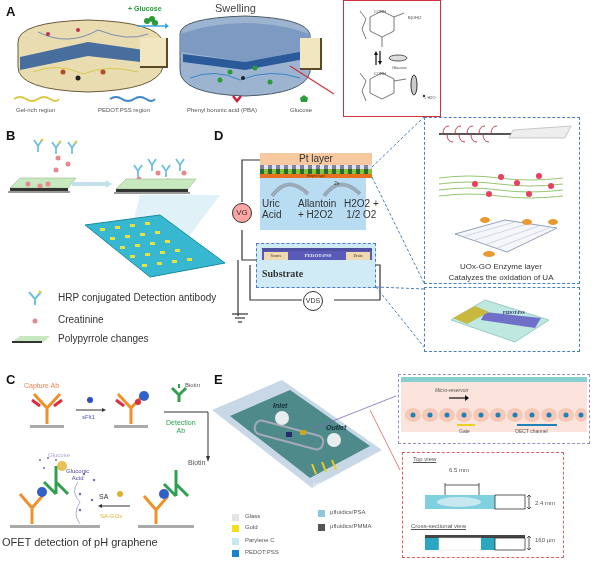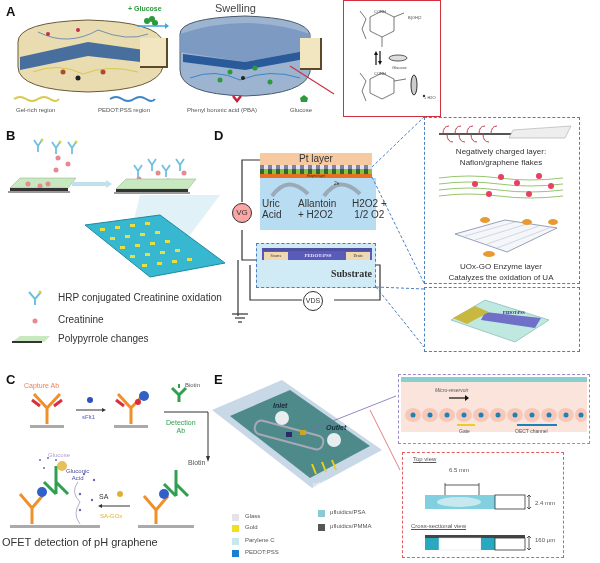--- a/index.html
+++ b/index.html
@@ -167,21 +167,21 @@
         <rect x="77" y="67" width="5" height="3"></rect>
         <rect x="92" y="65" width="5" height="3"></rect>
         <rect x="107" y="63" width="5" height="3"></rect>
     </g>
   </svg>
 
   <svg style="left:28px;top:290px;" width="14" height="16">
     <path d="M1,2 L7,9 L13,2 M7,9 L7,15" stroke="#6ec0e0" stroke-width="2" fill="none"></path>
       <circle cx="12" cy="2" r="1.5" fill="#d8d040"></circle>
   </svg>
-  <div class="abs legend-text" style="left:58px;top:292px;">HRP conjugated Creatinine oxidation</div>
+  <div class="abs legend-text" style="left:58px;top:292px;">HRP conjugated Detection antibody</div>
   <svg style="left:32px;top:318px;" width="6" height="6">
       <circle cx="3" cy="3" r="2.5" fill="#e48a90"></circle>
     </svg>
   <div class="abs legend-text" style="left:58px;top:314px;">Creatinine</div>
   <svg style="left:12px;top:334px;" width="38" height="10">
     <polygon points="0,8 8,2 38,2 32,8" fill="#c8e8c0"></polygon>
       <rect x="0" y="7" width="30" height="2" fill="#333"></rect>
   </svg>
   <div class="abs legend-text" style="left:58px;top:333px;">Polypyrrole changes</div>
 </div>
@@ -204,37 +204,37 @@
     <line x1="6" y1="10" x2="10" y2="10" stroke="#333" stroke-width="1.2"></line>
   </svg>
 
   <div class="abs" style="left:232px;top:203px;width:20px;height:20px;border:1.2px solid #333;border-radius:50%;background:#fca5a5;font-size:8px;text-align:center;line-height:18px;">VG</div>
   <div class="abs" style="left:303px;top:291px;width:20px;height:20px;border:1.2px solid #333;border-radius:50%;background:#fff;font-size:7px;text-align:center;line-height:18px;">VDS</div>
 
   <div class="abs" style="left:260px;top:153px;width:112px;height:12px;background:#f6c9a0;text-align:center;font-size:10px;line-height:12px;color:#333;">Pt layer</div>
   <div class="abs" style="left:260px;top:165px;width:112px;height:4px;background:repeating-linear-gradient(90deg,#8080a0 0 4px,#e0e0f0 4px 8px);"></div>
   <div class="abs" style="left:260px;top:169px;width:112px;height:5px;background:repeating-linear-gradient(90deg,#2a6a2a 0 4px,#8ac040 4px 8px);"></div>
   <div class="abs" style="left:260px;top:174px;width:112px;height:4px;background:#e87020;font-size:3px;color:#4a2a00;text-align:center;line-height:4px;">Enzyme layer</div>
-  <div class="abs" style="left:260px;top:178px;width:116px;height:52px;background:#b8dcf2;">
+  <div class="abs" style="left:260px;top:178px;width:106px;height:52px;background:#b8dcf2;">
     <svg style="left:8px;top:0px;" width="100" height="20">
       <path d="M4,18 Q20,-4 40,16" stroke="#9aaab8" stroke-width="4" fill="none"></path>
       <path d="M56,18 Q72,-4 92,16" stroke="#9aaab8" stroke-width="4" fill="none"></path>
     </svg>
     <div class="abs" style="left:74px;top:2px;font-size:5px;">2e</div>
     <div class="abs med" style="left:2px;top:20px;line-height:11px;"><span>Uric</span><br><span>Acid</span></div>
     <div class="abs med" style="left:38px;top:20px;line-height:11px;text-align:left;"><span>Allantoin</span><br><span>+ H2O2</span></div>
-    <div class="abs med" style="left:92px;top:20px;line-height:11px;text-align:center;"><span>H2O2 +</span><br><span>1/2 O2</span></div>
+    <div class="abs med" style="left:84px;top:20px;line-height:11px;text-align:center;"><span>H2O2 +</span><br><span>1/2 O2</span></div>
   </div>
   <div class="abs dashed-blue" style="left:256px;top:243px;width:120px;height:45px;background:#d0eaf6;"></div>
   <div class="abs" style="left:262px;top:248px;width:110px;height:3px;background:#5050a0;"></div>
   <div class="abs" style="left:262px;top:251px;width:110px;height:9px;background:#5a5ab8;"></div>
   <div class="abs" style="left:264px;top:252px;width:24px;height:8px;background:#f0d8b0;font-size:4px;text-align:center;line-height:8px;font-family:'Liberation Serif',serif;">Source</div>
   <div class="abs" style="left:296px;top:251px;width:44px;height:9px;font-size:5px;color:#e8e8ff;text-align:center;line-height:9px;font-weight:bold;font-family:'Liberation Serif',serif;">PEDOT:PSS</div>
   <div class="abs" style="left:346px;top:252px;width:24px;height:8px;background:#f0d8b0;font-size:4px;text-align:center;line-height:8px;font-family:'Liberation Serif',serif;">Drain</div>
-  <div class="abs" style="left:262px;top:262px;width:110px;height:24px;font-size:10px;font-weight:bold;text-align:right;line-height:24px;font-family:'Liberation Serif',serif;">Substrate</div>
+  <div class="abs" style="left:262px;top:262px;width:110px;height:24px;font-size:10px;font-weight:bold;text-align:left;line-height:24px;font-family:'Liberation Serif',serif;">Substrate</div>
 
   <svg style="left:370px;top:115px;" width="60" height="240">
     <g stroke="#4a7fc1" stroke-width="1" stroke-dasharray="3,2" fill="none">
       <line x1="2" y1="52" x2="54" y2="2"></line>
       <line x1="2" y1="62" x2="54" y2="168"></line>
       <line x1="6" y1="172" x2="54" y2="174"></line>
       <line x1="6" y1="172" x2="54" y2="232"></line>
     </g>
   </svg>
 
@@ -247,21 +247,20 @@
           <path d="M34,12 Q34,4 40,4"></path>
           <path d="M46,12 Q46,4 52,4"></path>
           <path d="M58,12 Q58,4 64,4"></path>
         <path d="M14,12 Q14,20 20,20"></path>
           <path d="M26,12 Q26,20 32,20"></path>
           <path d="M38,12 Q38,20 44,20"></path>
           <path d="M50,12 Q50,20 56,20"></path>
       </g>
       <polygon points="80,8 138,4 132,16 76,16" fill="#eee" stroke="#aaa" stroke-width="0.6"></polygon>
     </svg>
-    <div class="abs small" style="left:0;width:152px;top:28px;text-align:center;line-height:11px;"><span>Negatively charged layer:</span><br><span>Nafion/graphene flakes</span></div>
     <svg style="left:14px;top:54px;" width="124" height="30">
       <g stroke="#8ac060" stroke-width="0.9" fill="none">
         <path d="M0,6 Q30,2 60,6 T124,6"></path>
           <path d="M0,12 Q30,8 60,12 T124,12"></path>
           <path d="M0,18 Q30,14 60,18 T124,18"></path>
           <path d="M0,24 Q30,20 60,24 T124,24"></path>
       </g>
       <g fill="#e84060">
         <circle cx="62" cy="5" r="3"></circle>
           <circle cx="100" cy="4" r="3"></circle>

